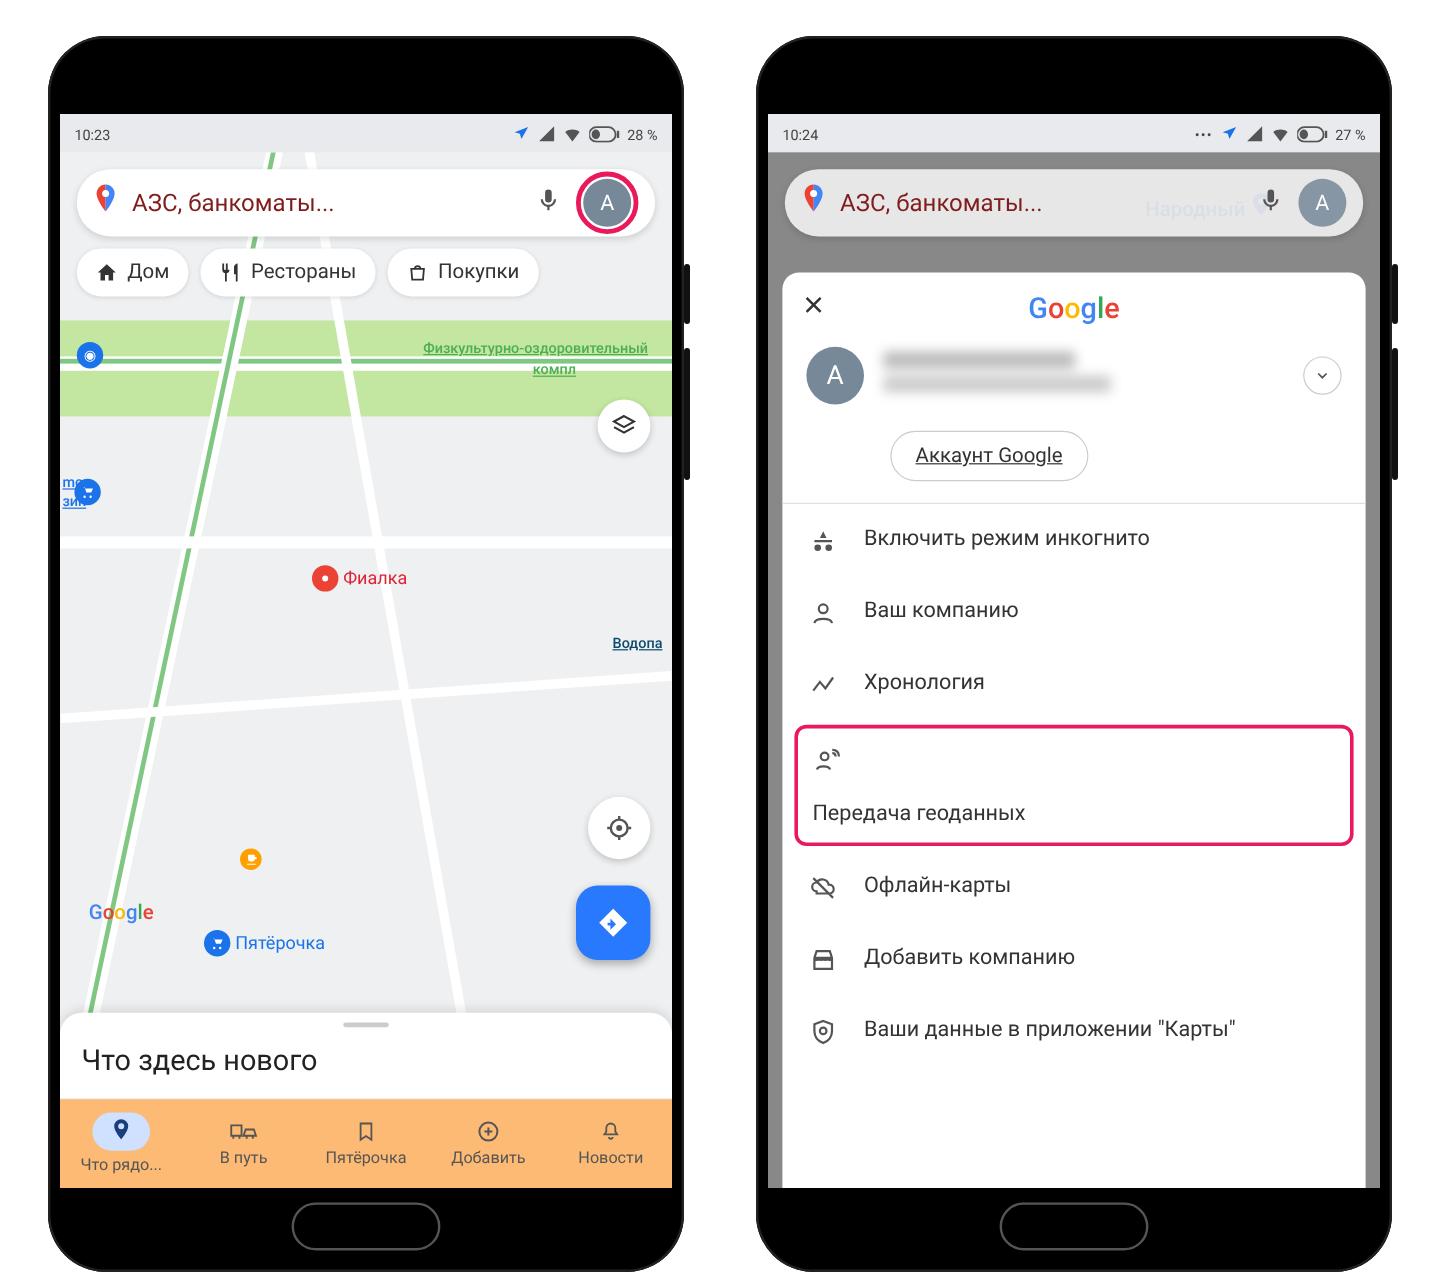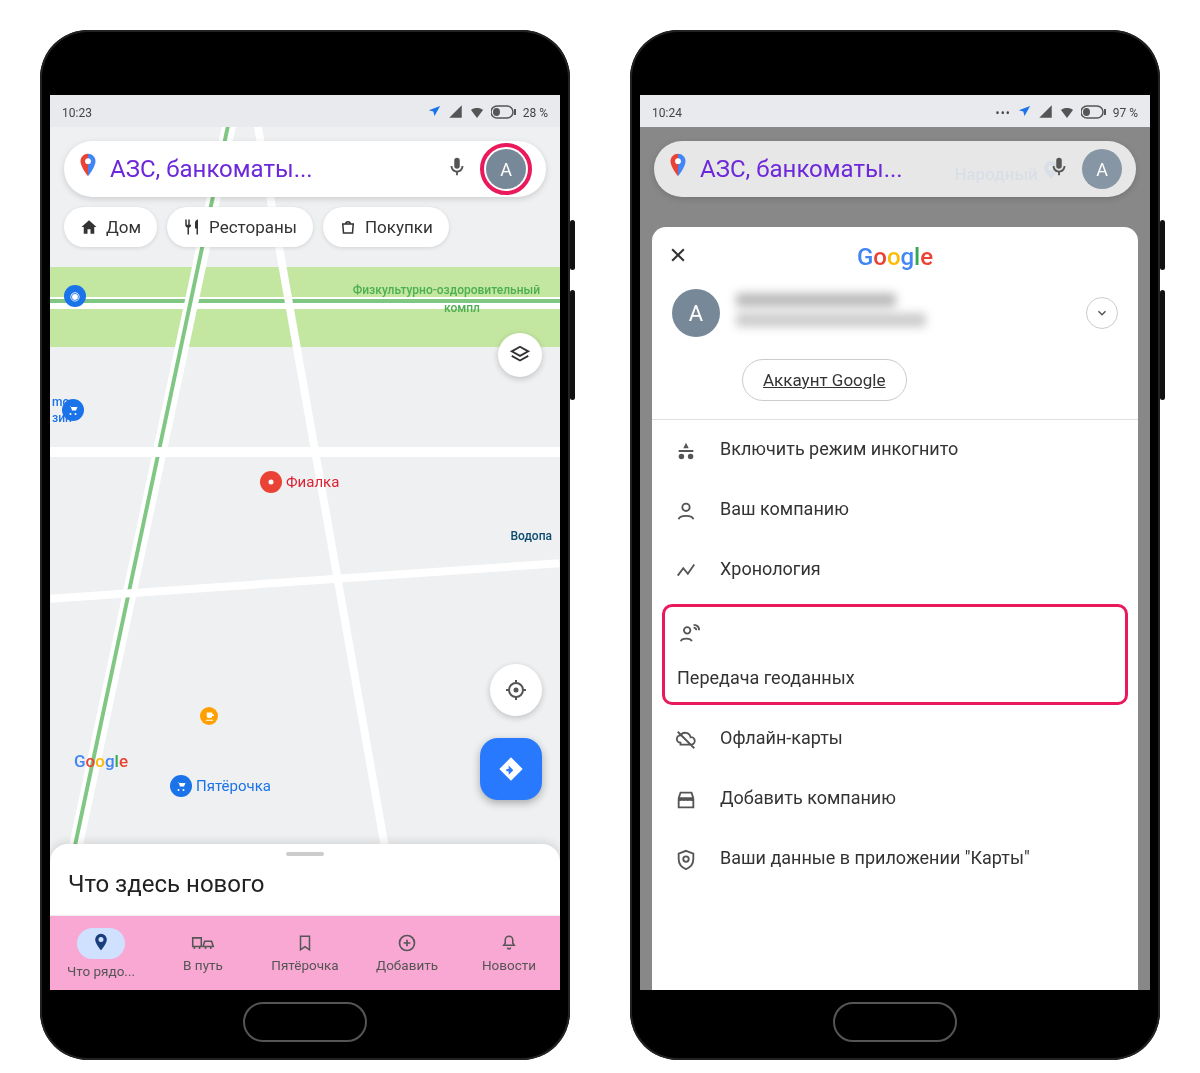--- a/index.html
+++ b/index.html
@@ -56,41 +56,41 @@
 
 
 .map-bg {
   position: absolute;
   top: 32px; left: 0; right: 0; bottom: 0;
   background: #eef0f2;
 }
 .map-bg .rd { position: absolute; background: #fff; }
 .map-bg .rdg { position: absolute; background: #81c784; }
 .map-bg .park { position: absolute; background: #c3e6a0; }
-.map-bg .lbl { position: absolute; font-size: 12px; color: #4caf50; font-weight: 500; }
+.map-bg .lbl { position: absolute; font-size: 12px; color: #4caf50; font-weight: 500; text-decoration: underline; }
 
 .search-bar {
   position: absolute;
   top: 46px;
   left: 14px;
   right: 14px;
   height: 56px;
   background: #fff;
   border-radius: 28px;
   display: flex;
   align-items: center;
   padding: 0 14px;
   box-shadow: 0 2px 6px rgba(0,0,0,0.15);
   gap: 12px;
 }
 .gmaps-pin {
   width: 20px;
   height: 28px;
 }
-.search-text { flex: 1; color: #6d28d9; font-size: 24px; }
+.search-text { flex: 1; color: #7f1d1d; font-size: 20px; }
 .mic-icon { color: #444; }
 .avatar-circle {
   width: 40px; height: 40px;
   border-radius: 50%;
   background: #789;
   color: #fff;
   display: flex;
   align-items: center;
   justify-content: center;
   font-size: 18px;
@@ -166,21 +166,21 @@
 .sheet-handle {
   width: 38px; height: 4px; background: #ccc; border-radius: 2px;
   margin: -10px auto 14px;
 }
 .sheet-title { font-size: 24px; color: #222; }
 
 .bottom-nav {
   position: absolute;
   bottom: 0; left: 0; right: 0;
   height: 74px;
-  background: #f9a8d4;
+  background: #fdba74;
   display: flex;
   border-top: 1px solid #eee;
 }
 .nav-item {
   flex: 1;
   display: flex;
   flex-direction: column;
   align-items: center;
   justify-content: center;
   gap: 4px;
@@ -514,21 +514,21 @@
               <path fill="#555" d="M12 21l9-12c-5-4-13-4-18 0l9 12z"></path>
             </svg>
         </span>
         <span>
           <svg width="26" height="14" viewBox="0 0 26 14">
               <rect x="0" y="1" width="22" height="12" rx="6" fill="none" stroke="#555" stroke-width="1.5"></rect>
               <rect x="2" y="3" width="7" height="8" rx="4" fill="#555"></rect>
               <rect x="23" y="4" width="2" height="6" fill="#555"></rect>
             </svg>
         </span>
-        <span>97 %</span>
+        <span>27 %</span>
       </div>
     </div>
 
     <div class="map-bg" style="filter:brightness(0.75);">
       <div class="narodny">
         <span>Народный</span>
         <svg width="18" height="24" viewBox="0 0 24 32" style="vertical-align:-5px">
             <path fill="#1a73e8" d="M12 0C7 0 3 4 3 9c0 7 9 15 9 15s9-8 9-15c0-5-4-9-9-9z"></path>
             <circle cx="12" cy="9" r="3.5" fill="#fff"></circle>
           </svg>

